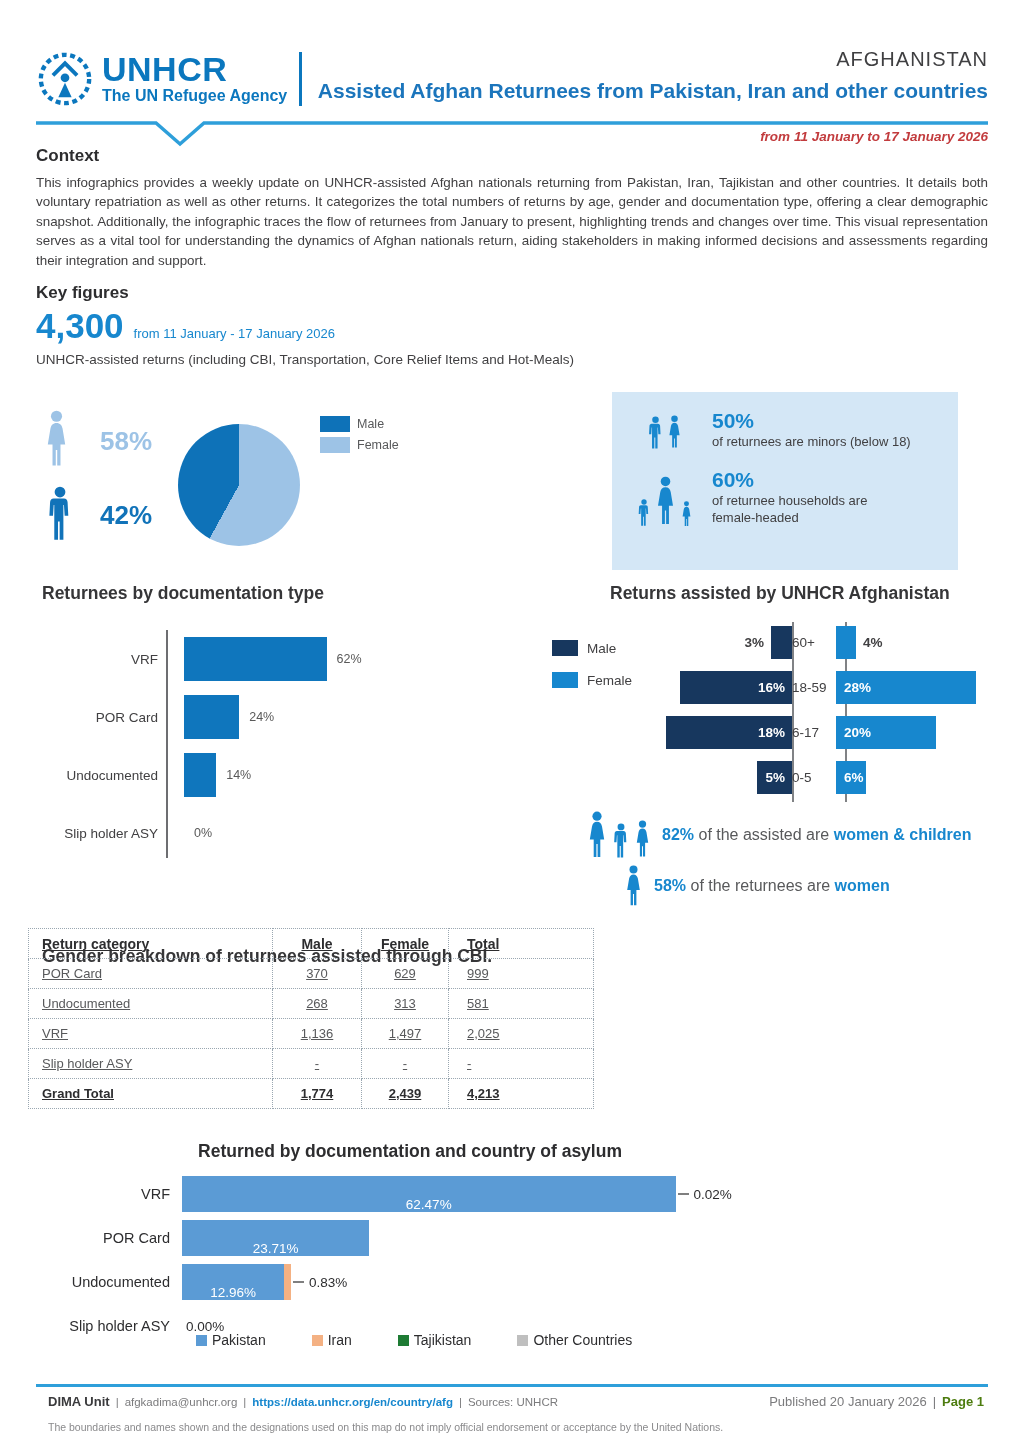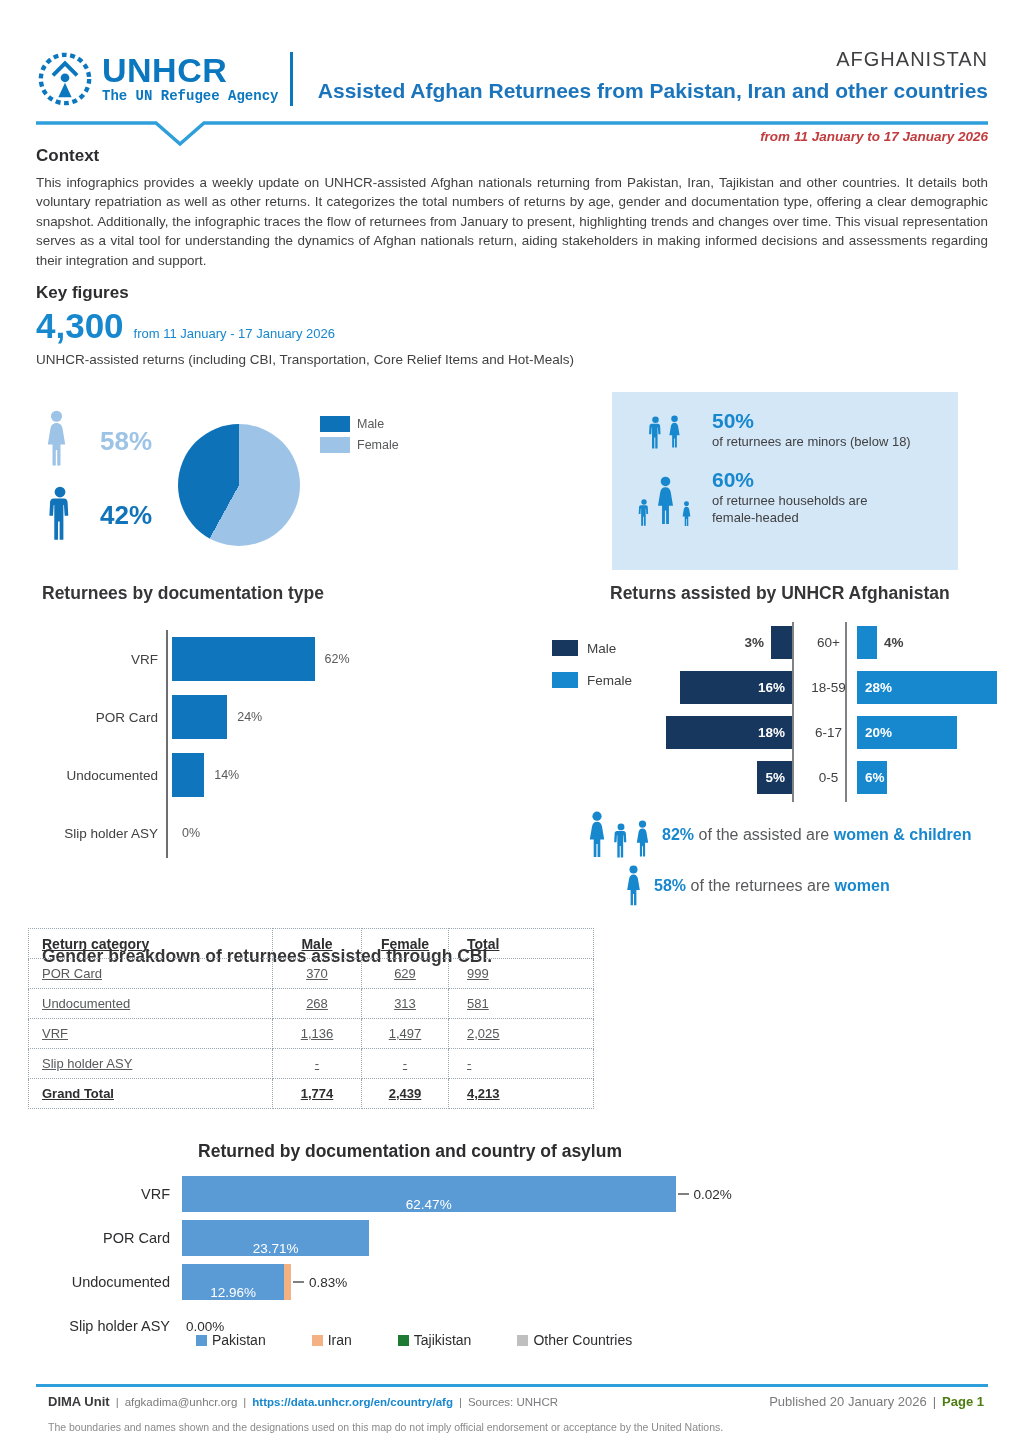--- a/index.html
+++ b/index.html
@@ -7,21 +7,21 @@
     position:relative;width:1024px;height:1449px;background:#ffffff;margin:0 auto;
     font-family:"Liberation Sans","DejaVu Sans",sans-serif;color:#414042;overflow:hidden;
   }
   .abs{position:absolute;}
 
   
   .logo-row{left:36px;top:50px;display:flex;align-items:center;color:#0B77BE;}
   .emblem{width:58px;height:58px;color:#0B77BE;}
   .logo-text{margin-left:8px;display:flex;flex-direction:column;justify-content:center;}
   .logo-name{font-size:34px;font-weight:800;letter-spacing:.5px;line-height:.95;}
-  .logo-tag{font-size:14px;font-weight:700;margin-top:2px;font-family:Liberation Mono, monospace;}
+  .logo-tag{font-size:16px;font-weight:700;margin-top:2px;}
   .logo-divider{width:3px;height:54px;background:#0B77BE;margin-left:12px;}
   .country{right:36px;top:48px;font-size:20px;letter-spacing:1px;color:#3f3f41;}
   .doc-title{right:36px;top:79px;font-size:21px;font-weight:700;color:#1B75BC;}
   .rule-svg{left:36px;top:120px;}
   .date-range{right:36px;top:129px;font-size:13.5px;font-style:italic;font-weight:700;color:#C23B3D;}
 
   
   .context{left:36px;top:146px;width:952px;}
   .h-section{font-size:17px;font-weight:700;color:#2d2d2f;}
   .context p{margin:7px 0 0 0;font-size:13.4px;line-height:1.45;text-align:justify;color:#414042;}
@@ -50,31 +50,31 @@
 
   
   .sec-h-left{left:42px;top:583px;font-size:17.5px;font-weight:700;color:#363638;}
   .sec-h-right{left:610px;top:583px;font-size:17.5px;font-weight:700;color:#363638;}
 
   
   #doc-chart{left:40px;top:630px;width:440px;}
   .dc-axis{position:absolute;left:126px;top:0;height:228px;width:2px;background:#6d6e71;}
   .dc-row{display:flex;align-items:center;height:58px;}
   .dc-label{width:118px;text-align:right;padding-right:10px;font-size:13.5px;color:#414042;flex:none;}
-  .dc-bararea{display:flex;align-items:center;height:44px;margin-left:4px;}
+  .dc-bararea{display:flex;align-items:center;height:44px;margin-left:16px;}
   .dc-bar{height:44px;background:#0F76BD;flex:none;}
   .dc-val{margin-left:10px;font-size:12.5px;color:#595959;}
 
   
   #pyramid{left:550px;top:620px;width:466px;height:186px;}
   .py-axis{position:absolute;top:2px;height:180px;width:1.5px;background:#808285;}
   .py-rows{position:absolute;left:0;top:0;width:100%;}
   .py-row{display:flex;align-items:center;height:45px;}
   .py-male{width:242px;display:flex;justify-content:flex-end;align-items:center;}
-  .py-gutter{width:57px;text-align:center;font-size:13.5px;color:#414042;flex:none;padding-left:8px;}
+  .py-gutter{width:44px;text-align:left;font-size:13.5px;color:#414042;flex:none;}
   .py-female{flex:1;display:flex;align-items:center;}
   .py-bar{height:33px;display:flex;align-items:center;flex:none;}
   .py-bar span{font-size:13.5px;font-weight:700;color:#ffffff;}
   .py-bar.m{justify-content:flex-end;padding-right:7px;box-sizing:border-box;}
   .py-bar.f{justify-content:flex-start;padding-left:8px;box-sizing:border-box;}
   .py-out{font-size:13.5px;font-weight:700;color:#414042;margin:0 7px;}
   #py-legend{position:absolute;left:2px;top:20px;display:flex;flex-direction:column;gap:16px;}
   .pyl-item{display:flex;align-items:center;gap:9px;font-size:13.5px;color:#414042;}
   .pyl-swatch{width:26px;height:16px;}
 

